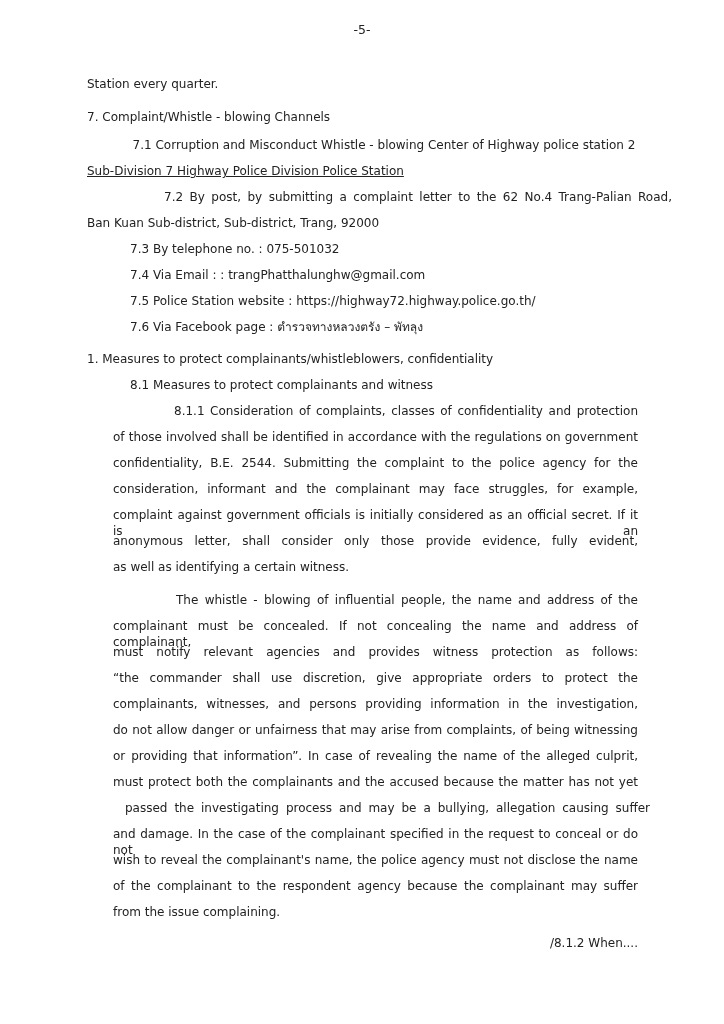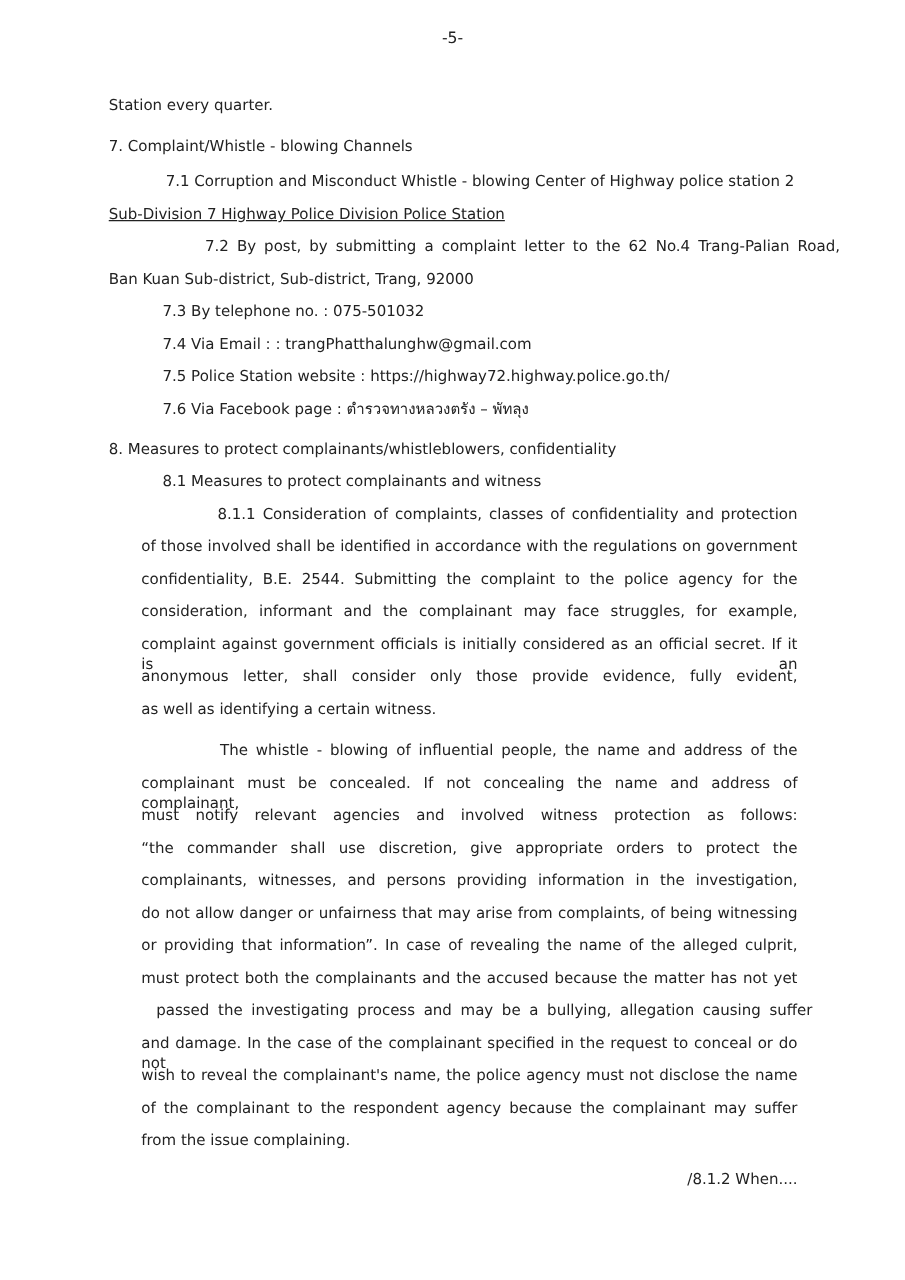--- a/index.html
+++ b/index.html
@@ -20,34 +20,34 @@
   <div class="line jl" style="left:130px;top:137px;width:508px;">
       <span>7.1 Corruption and Misconduct Whistle - blowing Center of Highway police station 2</span>
     </div>
   <div class="line" style="left:87px;top:163px;text-decoration:underline;">Sub-Division 7 Highway Police Division Police Station</div>
   <div class="line" style="left:130px;top:189px;width:508px;text-align:justify;text-align-last:justify;white-space:normal;margin-left:34px;">7.2 By post, by submitting a complaint letter to the 62 No.4 Trang-Palian Road,</div>
   <div class="line" style="left:87px;top:215px;">Ban Kuan Sub-district, Sub-district, Trang, 92000</div>
   <div class="line" style="left:130px;top:241px;">7.3 By telephone no. : 075-501032</div>
   <div class="line" style="left:130px;top:267px;">7.4 Via Email : :  trangPhatthalunghw@gmail.com</div>
   <div class="line" style="left:130px;top:293px;">7.5 Police Station website : https://highway72.highway.police.go.th/</div>
   <div class="line" style="left:130px;top:319px;">7.6 Via Facebook page : ตำรวจทางหลวงตรัง – พัทลุง</div>
-  <div class="line" style="left:87px;top:351px;">8. Measures to protect complainants/whistleblowers, confidentiality</div>
+  <div class="line" style="left:87px;top:351px;">1. Measures to protect complainants/whistleblowers, confidentiality</div>
   <div class="line" style="left:130px;top:377px;">8.1 Measures to protect complainants and witness</div>
 
   <div class="line" style="left:174px;top:403px;width:464px;text-align:justify;text-align-last:justify;white-space:normal;">8.1.1 Consideration of complaints, classes of confidentiality and protection</div>
   <div class="line" style="left:113px;top:429px;width:525px;text-align:justify;text-align-last:justify;white-space:normal;">of those involved shall be identified in accordance with the regulations on government</div>
   <div class="line" style="left:113px;top:455px;width:525px;text-align:justify;text-align-last:justify;white-space:normal;">confidentiality, B.E. 2544. Submitting the complaint to the police agency for the</div>
   <div class="line" style="left:113px;top:481px;width:525px;text-align:justify;text-align-last:justify;white-space:normal;">consideration, informant and the complainant may face struggles, for example,</div>
   <div class="line" style="left:113px;top:507px;width:525px;text-align:justify;text-align-last:justify;white-space:normal;">complaint against government officials is initially considered as an official secret. If it is an</div>
   <div class="line" style="left:113px;top:533px;width:525px;text-align:justify;text-align-last:justify;white-space:normal;">anonymous letter, shall consider only those provide evidence, fully evident,</div>
   <div class="line" style="left:113px;top:559px;">as well as identifying a certain witness.</div>
 
   <div class="line" style="left:176px;top:592px;width:462px;text-align:justify;text-align-last:justify;white-space:normal;">The whistle - blowing of influential people, the name and address of the</div>
   <div class="line" style="left:113px;top:618px;width:525px;text-align:justify;text-align-last:justify;white-space:normal;">complainant must be concealed. If not concealing the name and address of complainant,</div>
-  <div class="line" style="left:113px;top:644px;width:525px;text-align:justify;text-align-last:justify;white-space:normal;">must notify relevant agencies and involved witness protection as follows:</div>
+  <div class="line" style="left:113px;top:644px;width:525px;text-align:justify;text-align-last:justify;white-space:normal;">must notify relevant agencies and provides witness protection as follows:</div>
   <div class="line" style="left:113px;top:670px;width:525px;text-align:justify;text-align-last:justify;white-space:normal;">“the commander shall use discretion, give appropriate orders to protect the</div>
   <div class="line" style="left:113px;top:696px;width:525px;text-align:justify;text-align-last:justify;white-space:normal;">complainants, witnesses, and persons providing information in the investigation,</div>
   <div class="line" style="left:113px;top:722px;width:525px;text-align:justify;text-align-last:justify;white-space:normal;">do not allow danger or unfairness that may arise from complaints, of being witnessing</div>
   <div class="line" style="left:113px;top:748px;width:525px;text-align:justify;text-align-last:justify;white-space:normal;">or providing that information”.  In case of revealing the name of the alleged culprit,</div>
   <div class="line" style="left:113px;top:774px;width:525px;text-align:justify;text-align-last:justify;white-space:normal;">must protect both the complainants and the accused because the matter has not yet</div>
   <div class="line" style="left:113px;top:800px;width:525px;text-align:justify;text-align-last:justify;white-space:normal;margin-left:12px;">passed the investigating process and may be a bullying, allegation causing suffer</div>
   <div class="line" style="left:113px;top:826px;width:525px;text-align:justify;text-align-last:justify;white-space:normal;">and damage. In the case of the complainant specified in the request to conceal or do not</div>
   <div class="line" style="left:113px;top:852px;width:525px;text-align:justify;text-align-last:justify;white-space:normal;">wish to reveal the complainant's name, the police agency must not disclose the name</div>
   <div class="line" style="left:113px;top:878px;width:525px;text-align:justify;text-align-last:justify;white-space:normal;">of the complainant to the respondent agency because the complainant may suffer</div>
   <div class="line" style="left:113px;top:904px;">from the issue complaining.</div>

